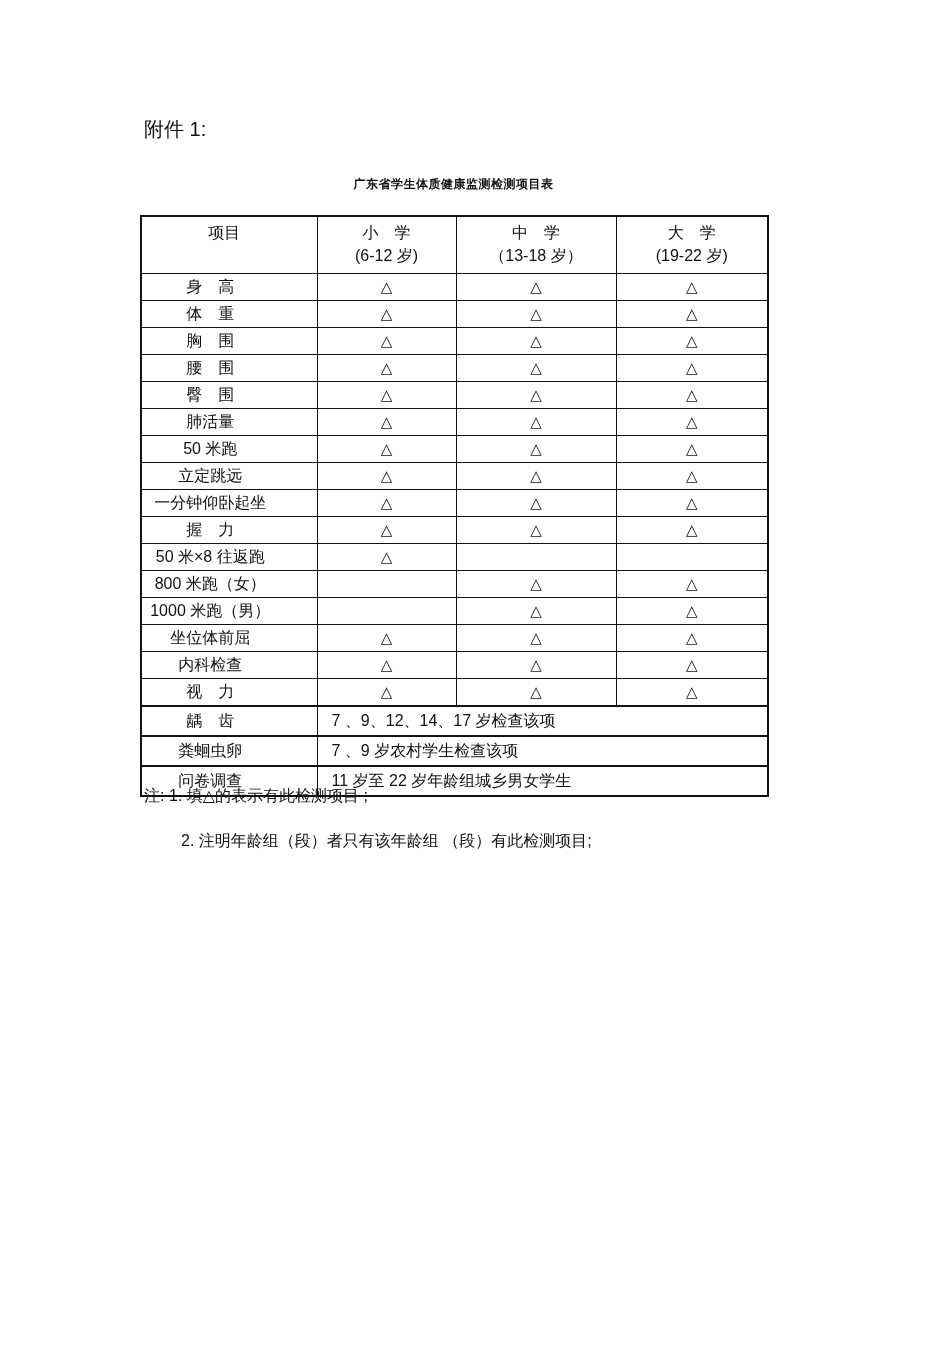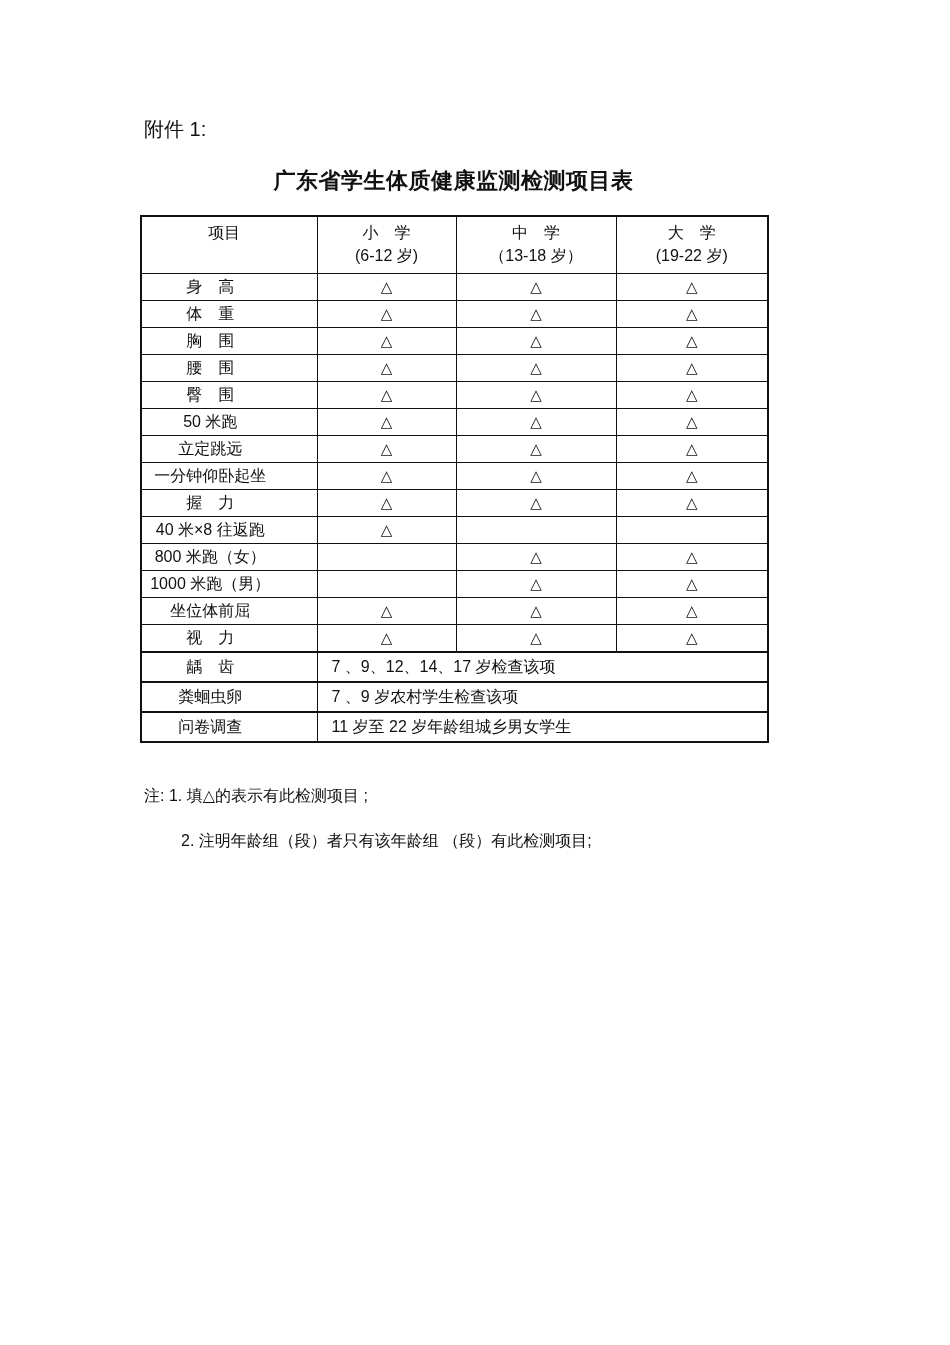--- a/index.html
+++ b/index.html
@@ -14,24 +14,24 @@
   }
   .attachment-label {
     position: absolute;
     left: 144px;
     top: 116px;
     font-size: 20px;
   }
   .doc-title {
     position: absolute;
     left: 140px;
-    top: 166px;
+    top: 176px;
     width: 627px;
     text-align: center;
-    font-size: 22px;
+    font-size: 12px;
     font-weight: bold;
     letter-spacing: 0.5px;
   }
   table.items-table {
     position: absolute;
     left: 140px;
     top: 215px;
     border-collapse: collapse;
     table-layout: fixed;
     border: 2px solid #111111;
@@ -144,20 +144,26 @@
         <td class="mark-cell">△</td>
         <td class="mark-cell">△</td>
       </tr>
       <tr>
         <td class="label-cell">臀　围</td>
         <td class="mark-cell">△</td>
         <td class="mark-cell">△</td>
         <td class="mark-cell">△</td>
       </tr>
       <tr>
+        <td class="label-cell">肺活量</td>
+        <td class="mark-cell">△</td>
+        <td class="mark-cell">△</td>
+        <td class="mark-cell">△</td>
+      </tr>
+      <tr>
         <td class="label-cell">50 米跑</td>
         <td class="mark-cell">△</td>
         <td class="mark-cell">△</td>
         <td class="mark-cell">△</td>
       </tr>
       <tr>
         <td class="label-cell">立定跳远</td>
         <td class="mark-cell">△</td>
         <td class="mark-cell">△</td>
         <td class="mark-cell">△</td>
@@ -168,39 +174,45 @@
         <td class="mark-cell">△</td>
         <td class="mark-cell">△</td>
       </tr>
       <tr>
         <td class="label-cell">握　力</td>
         <td class="mark-cell">△</td>
         <td class="mark-cell">△</td>
         <td class="mark-cell">△</td>
       </tr>
       <tr>
-        <td class="label-cell">40 米×8 往返跑</td>
+        <td class="label-cell">50 米×8 往返跑</td>
         <td class="mark-cell">△</td>
         <td class="mark-cell"></td>
         <td class="mark-cell"></td>
       </tr>
       <tr>
         <td class="label-cell">800 米跑（女）</td>
         <td class="mark-cell"></td>
         <td class="mark-cell">△</td>
         <td class="mark-cell">△</td>
       </tr>
       <tr>
         <td class="label-cell">1000 米跑（男）</td>
         <td class="mark-cell"></td>
         <td class="mark-cell">△</td>
         <td class="mark-cell">△</td>
       </tr>
       <tr>
         <td class="label-cell">坐位体前屈</td>
+        <td class="mark-cell">△</td>
+        <td class="mark-cell">△</td>
+        <td class="mark-cell">△</td>
+      </tr>
+      <tr>
+        <td class="label-cell">内科检查</td>
         <td class="mark-cell">△</td>
         <td class="mark-cell">△</td>
         <td class="mark-cell">△</td>
       </tr>
       <tr>
         <td class="label-cell">视　力</td>
         <td class="mark-cell">△</td>
         <td class="mark-cell">△</td>
         <td class="mark-cell">△</td>
       </tr>

